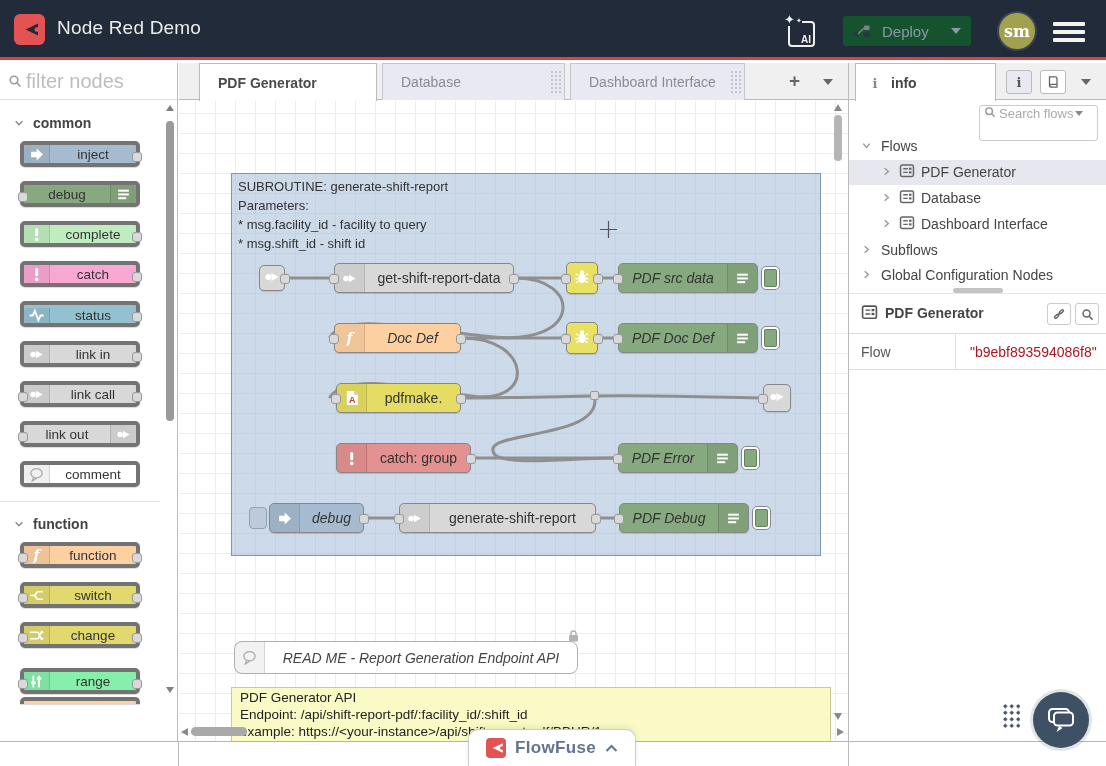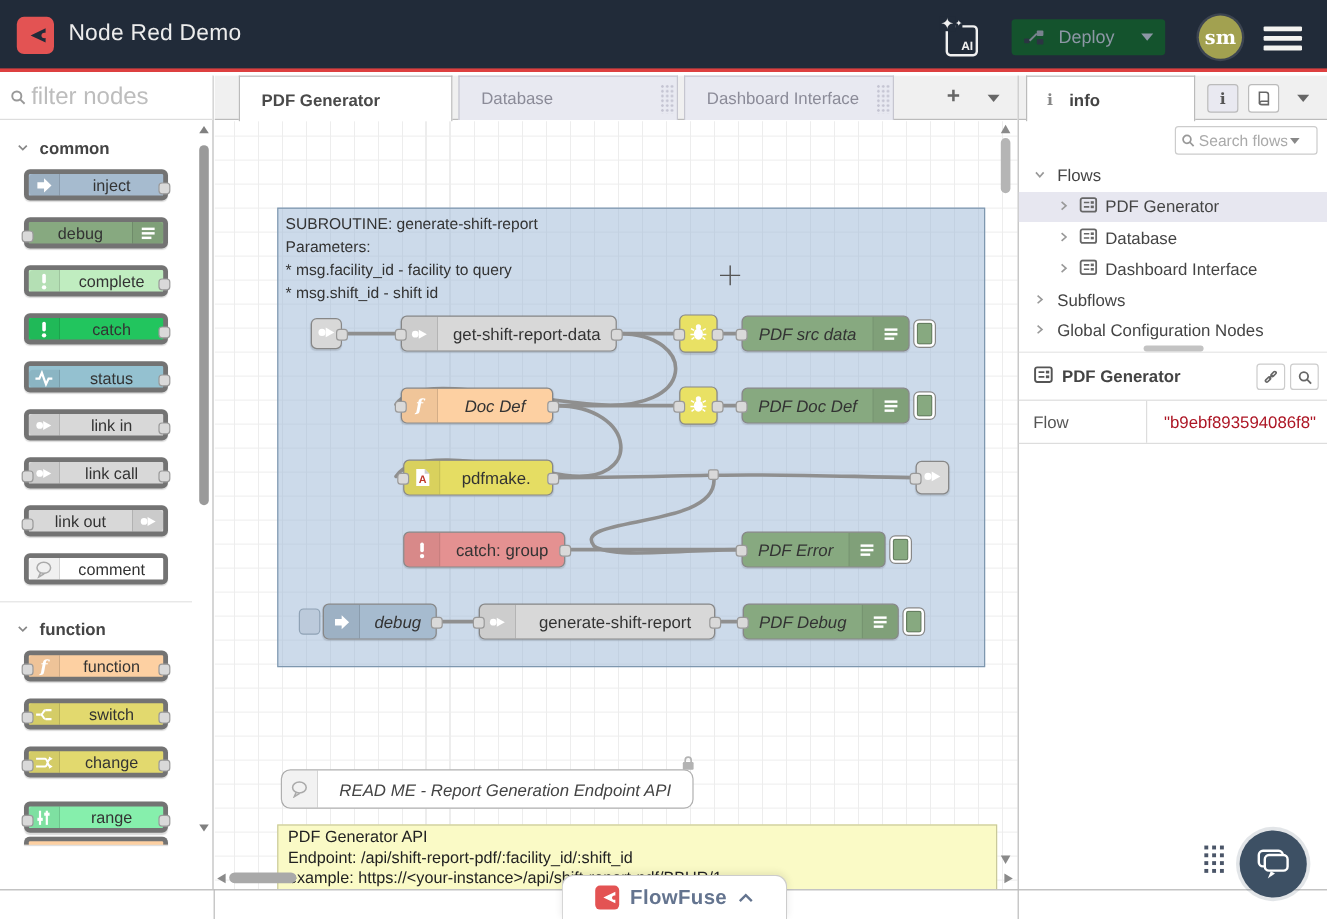--- a/index.html
+++ b/index.html
@@ -80,21 +80,21 @@
   
   .h-scroll-thumb { position:absolute; left:12px; top:626px; width:56px; height:9px; background:#a9a9a9; border-radius:5px; z-index:5; }
   .v-scroll-thumb { position:absolute; left:655px; top:14px; width:8px; height:46px; background:#b5b5b5; border-radius:4px; z-index:5; }
 
   
   .sb-tabbar { position:relative; height:37px; background:#f0f0f0; border-bottom:1px solid #bbb; }
   .sb-tab { position:absolute; left:6px; top:0; width:141px; height:38px; background:#fff; border:1px solid #bbb; border-bottom:none; display:flex; align-items:center; gap:9px; padding-left:12px; font-weight:bold; color:#444; z-index:2; }
   .sb-btn { position:absolute; top:7px; width:26px; height:24px; border:1px solid #bbb; border-radius:3px; background:#fff; display:flex; align-items:center; justify-content:center; }
   .sb-btn.active { background:#e9e9f1; }
   #sb-content { position:relative; height:640px; }
-  .sb-search { position:absolute; right:8px; top:5px; width:119px; height:24px; border:1px solid #ccc; border-radius:3px; background:#fff; display:flex; align-items:center; padding:0 4px; overflow:hidden; }
+  .sb-search { position:absolute; right:8px; top:5px; width:119px; height:36px; border:1px solid #ccc; border-radius:3px; background:#fff; display:flex; align-items:flex-start; padding:0 4px; overflow:hidden; }
   .sb-search input { border:none; outline:none; width:74px; font-size:13px; color:#555; font-family:inherit; margin-left:3px; }
   .sb-search input::placeholder { color:#aaa; }
   .sb-search .dcaret { width:0; height:0; border:4px solid transparent; border-top:5px solid #888; margin:5px 0 0 2px; }
   .tree-row { position:absolute; left:0; width:258px; height:25px; font-size:14px; color:#444; }
   .tree-row.sel { background:#e7e7f0; }
   .tree-row .t-chev, .tree-row .t-icon, .tree-row .t-lbl { position:absolute; top:4px; }
   .tree-row .t-lbl { white-space:nowrap; overflow:hidden; max-width:182px; top:4px; }
   .tree-handle { position:absolute; left:104px; top:188px; width:50px; height:5px; background:#c3c3c3; border-radius:3px; }
   .tree-line { position:absolute; left:0; top:193px; width:258px; border-top:1px solid #e5e5e5; }
   .sec-head { position:absolute; left:0; top:196px; width:258px; height:36px; }
@@ -105,21 +105,21 @@
   .prop-table .pk { width:107px; border-right:1px solid #ddd; display:flex; align-items:center; padding-left:12px; color:#555; }
   .prop-table .pv { flex:1; display:flex; align-items:center; padding-left:14px; font-size:14px; }
 
   
   .chat-dots { position:absolute; left:1002px; top:703px; width:18px; height:25px; z-index:12;
     background:radial-gradient(#4a5568 1.8px, transparent 2px); background-size:6.5px 6.5px; }
   .chat-bubble { position:absolute; left:1033px; top:692px; width:56px; height:56px; border-radius:50%; background:#3d5064; z-index:12; display:flex; align-items:center; justify-content:center; box-shadow:0 0 0 3px rgba(61,80,100,.15); }
 
   
   .ft-btn { position:absolute; height:19px; border:1px solid #bbb; border-radius:2px; background:#fff; display:flex; align-items:center; justify-content:center; color:#444; font-size:12.5px; }
-  .ff-tab { position:absolute; left:468px; top:729px; width:188px; height:37px; background:#fff; border:1px solid #ccc; border-bottom:none; border-radius:10px 10px 0 0; box-shadow:0 -2px 6px rgba(0,0,0,.08); z-index:11; display:flex; align-items:center; justify-content:center; gap:9px; }
+  .ff-tab { position:absolute; left:468px; top:729px; width:168px; height:37px; background:#fff; border:1px solid #ccc; border-bottom:none; border-radius:10px 10px 0 0; box-shadow:0 -2px 6px rgba(0,0,0,.08); z-index:11; display:flex; align-items:center; justify-content:center; gap:9px; }
   .ff-tab .ff-name { font-size:17px; font-weight:bold; color:#64748f; letter-spacing:.3px; }
   .ff-logo { position:relative; width:20px; height:20px; background:#e35353; border-radius:4px; }
   .zoom-reset-circle { width:9px; height:9px; border:1.5px solid #444; border-radius:50%; }
 </style>
 </head>
 <body>
 
 <div id="app">
 
   <div id="header">
@@ -190,21 +190,21 @@
         <div class="pal-node" style="background: rgb(192, 237, 192);">
           <div class="pn-icon left">
             <svg width="15" height="15" viewBox="0 0 14 14" fill="#fff">
               <rect x="5.8" y="1" width="2.8" height="7.6" rx="1.4"></rect>
               <circle cx="7.2" cy="11.6" r="1.7"></circle>
             </svg>
           </div>
           <div class="pn-lbl">complete</div>
           <span class="port" style="top: 7px; right: -6px;"></span>
         </div>
-        <div class="pal-node" style="background: #22c55e;">
+        <div class="pal-node" style="background: #f9a8d4;">
           <div class="pn-icon left">
             <svg width="15" height="15" viewBox="0 0 14 14" fill="#fff">
               <rect x="5.8" y="1" width="2.8" height="7.6" rx="1.4"></rect>
               <circle cx="7.2" cy="11.6" r="1.7"></circle>
             </svg>
           </div>
           <div class="pn-lbl">catch</div>
           <span class="port" style="top: 7px; right: -6px;"></span>
         </div>
         <div class="pal-node" style="background: rgb(148, 193, 208); align-items: flex-end;">

